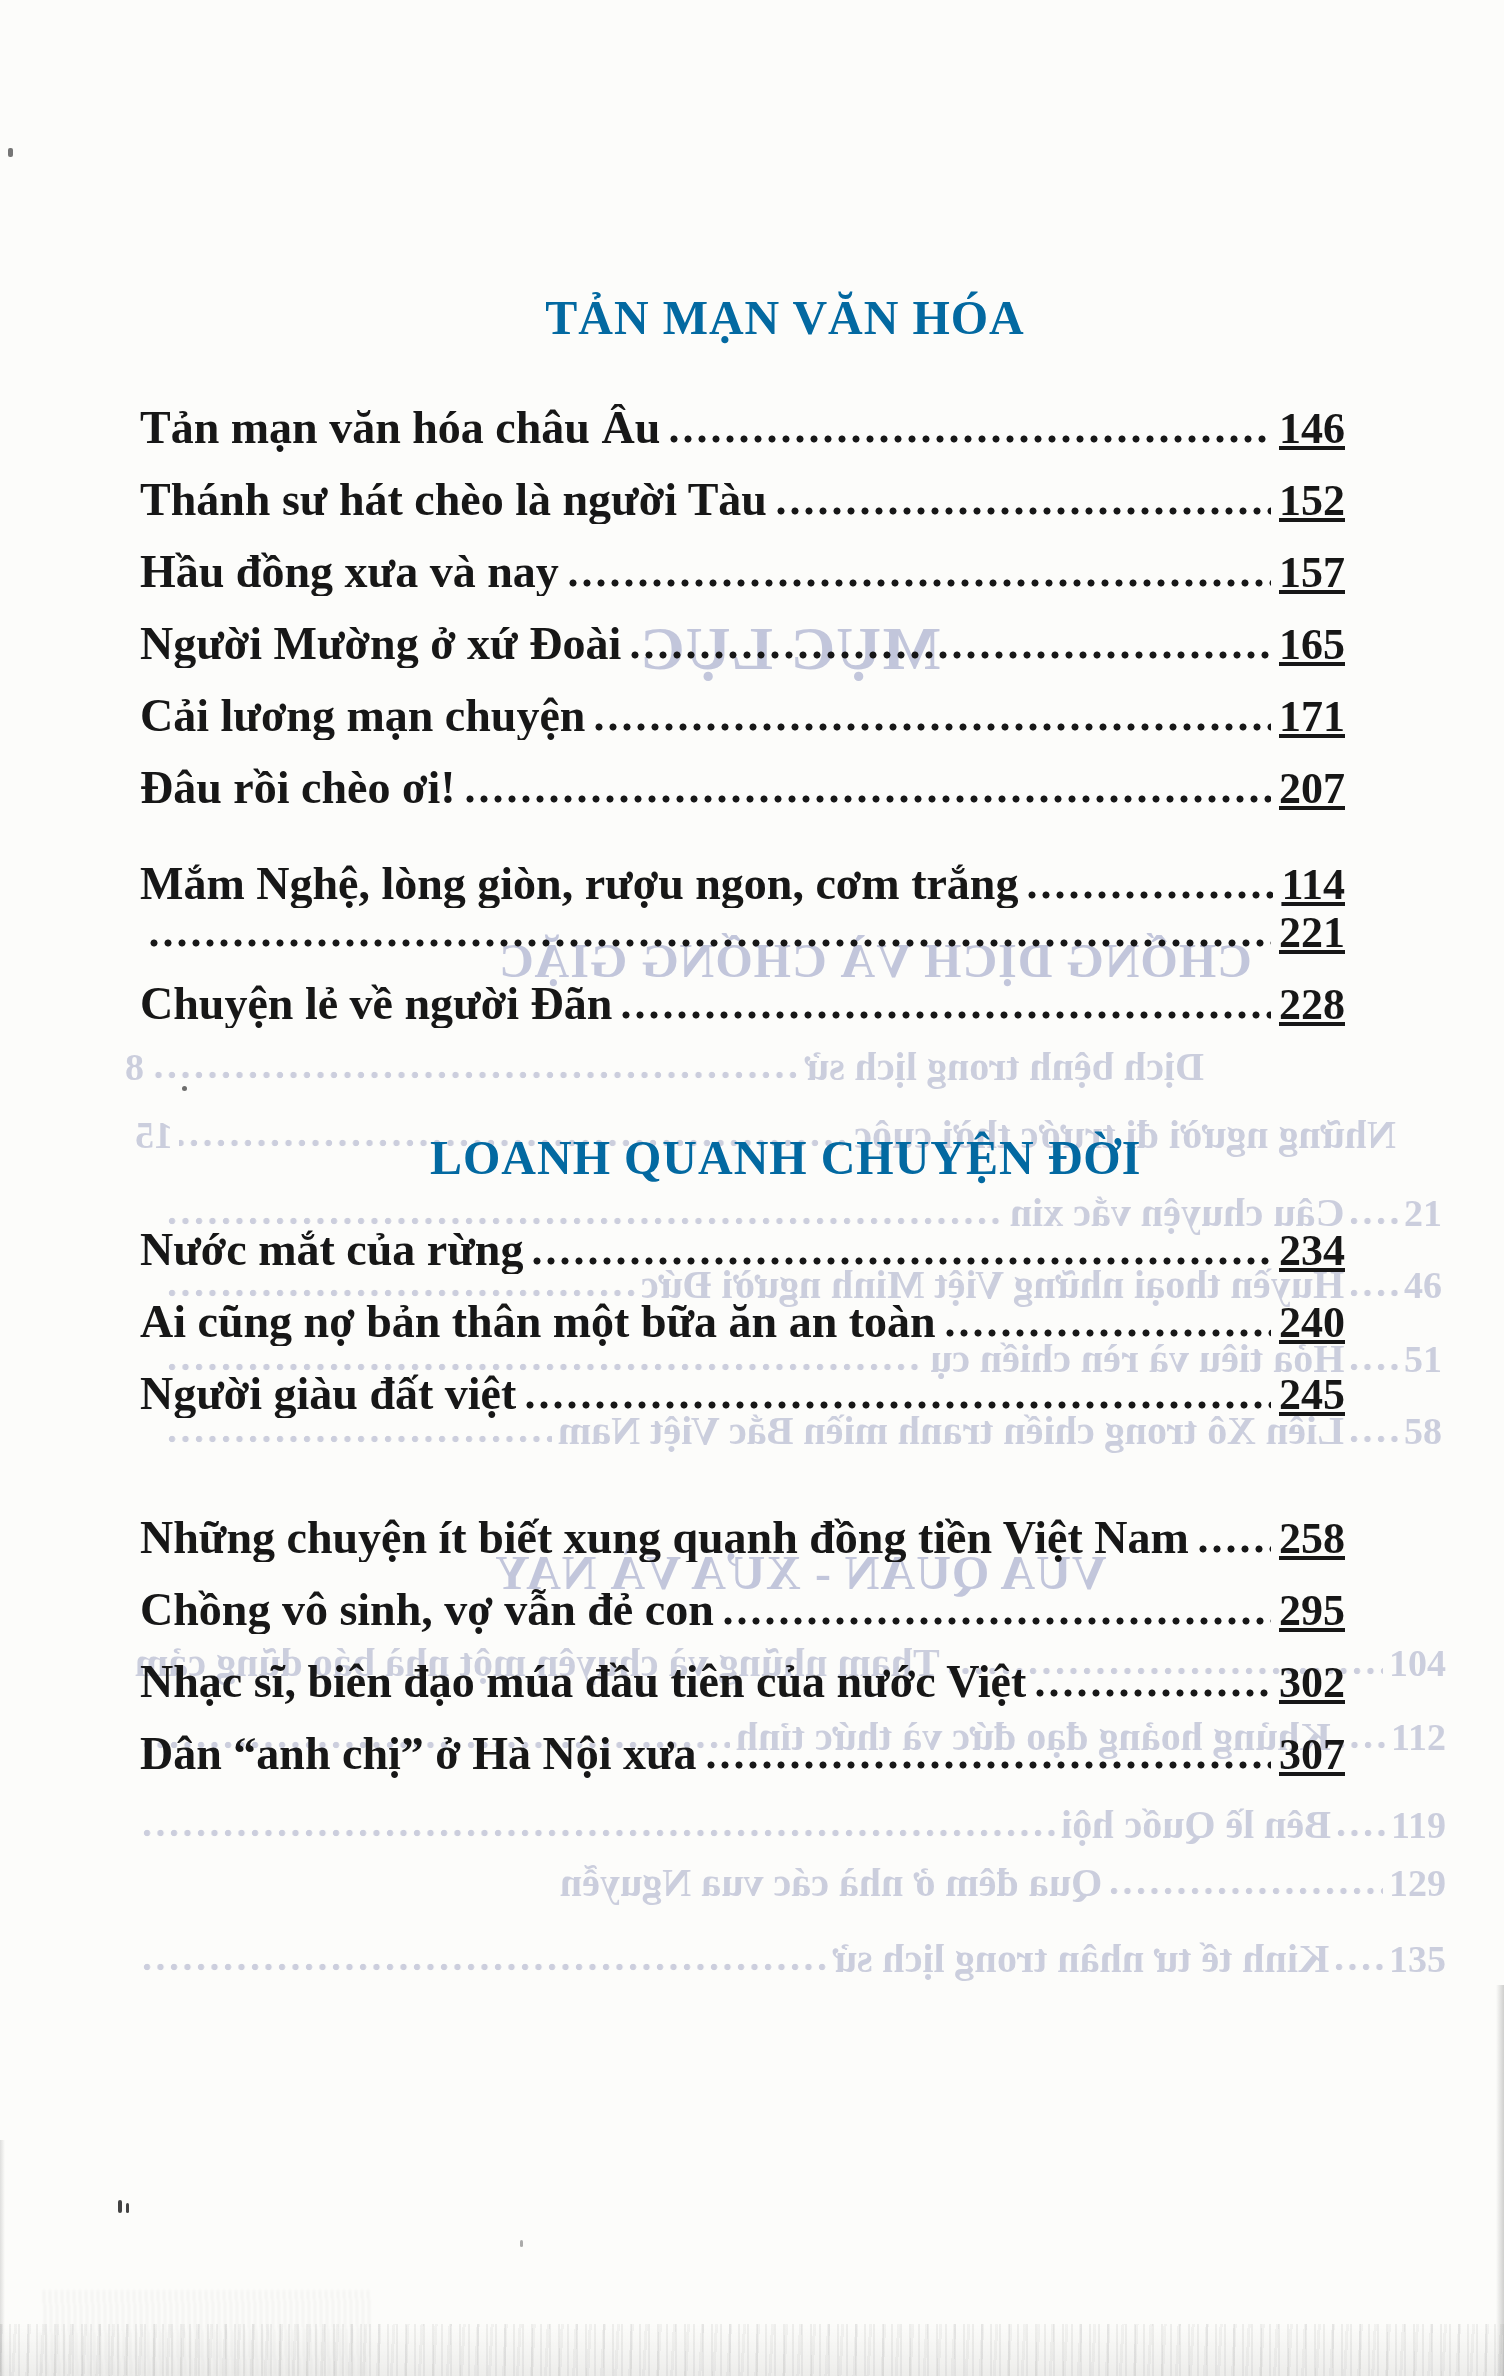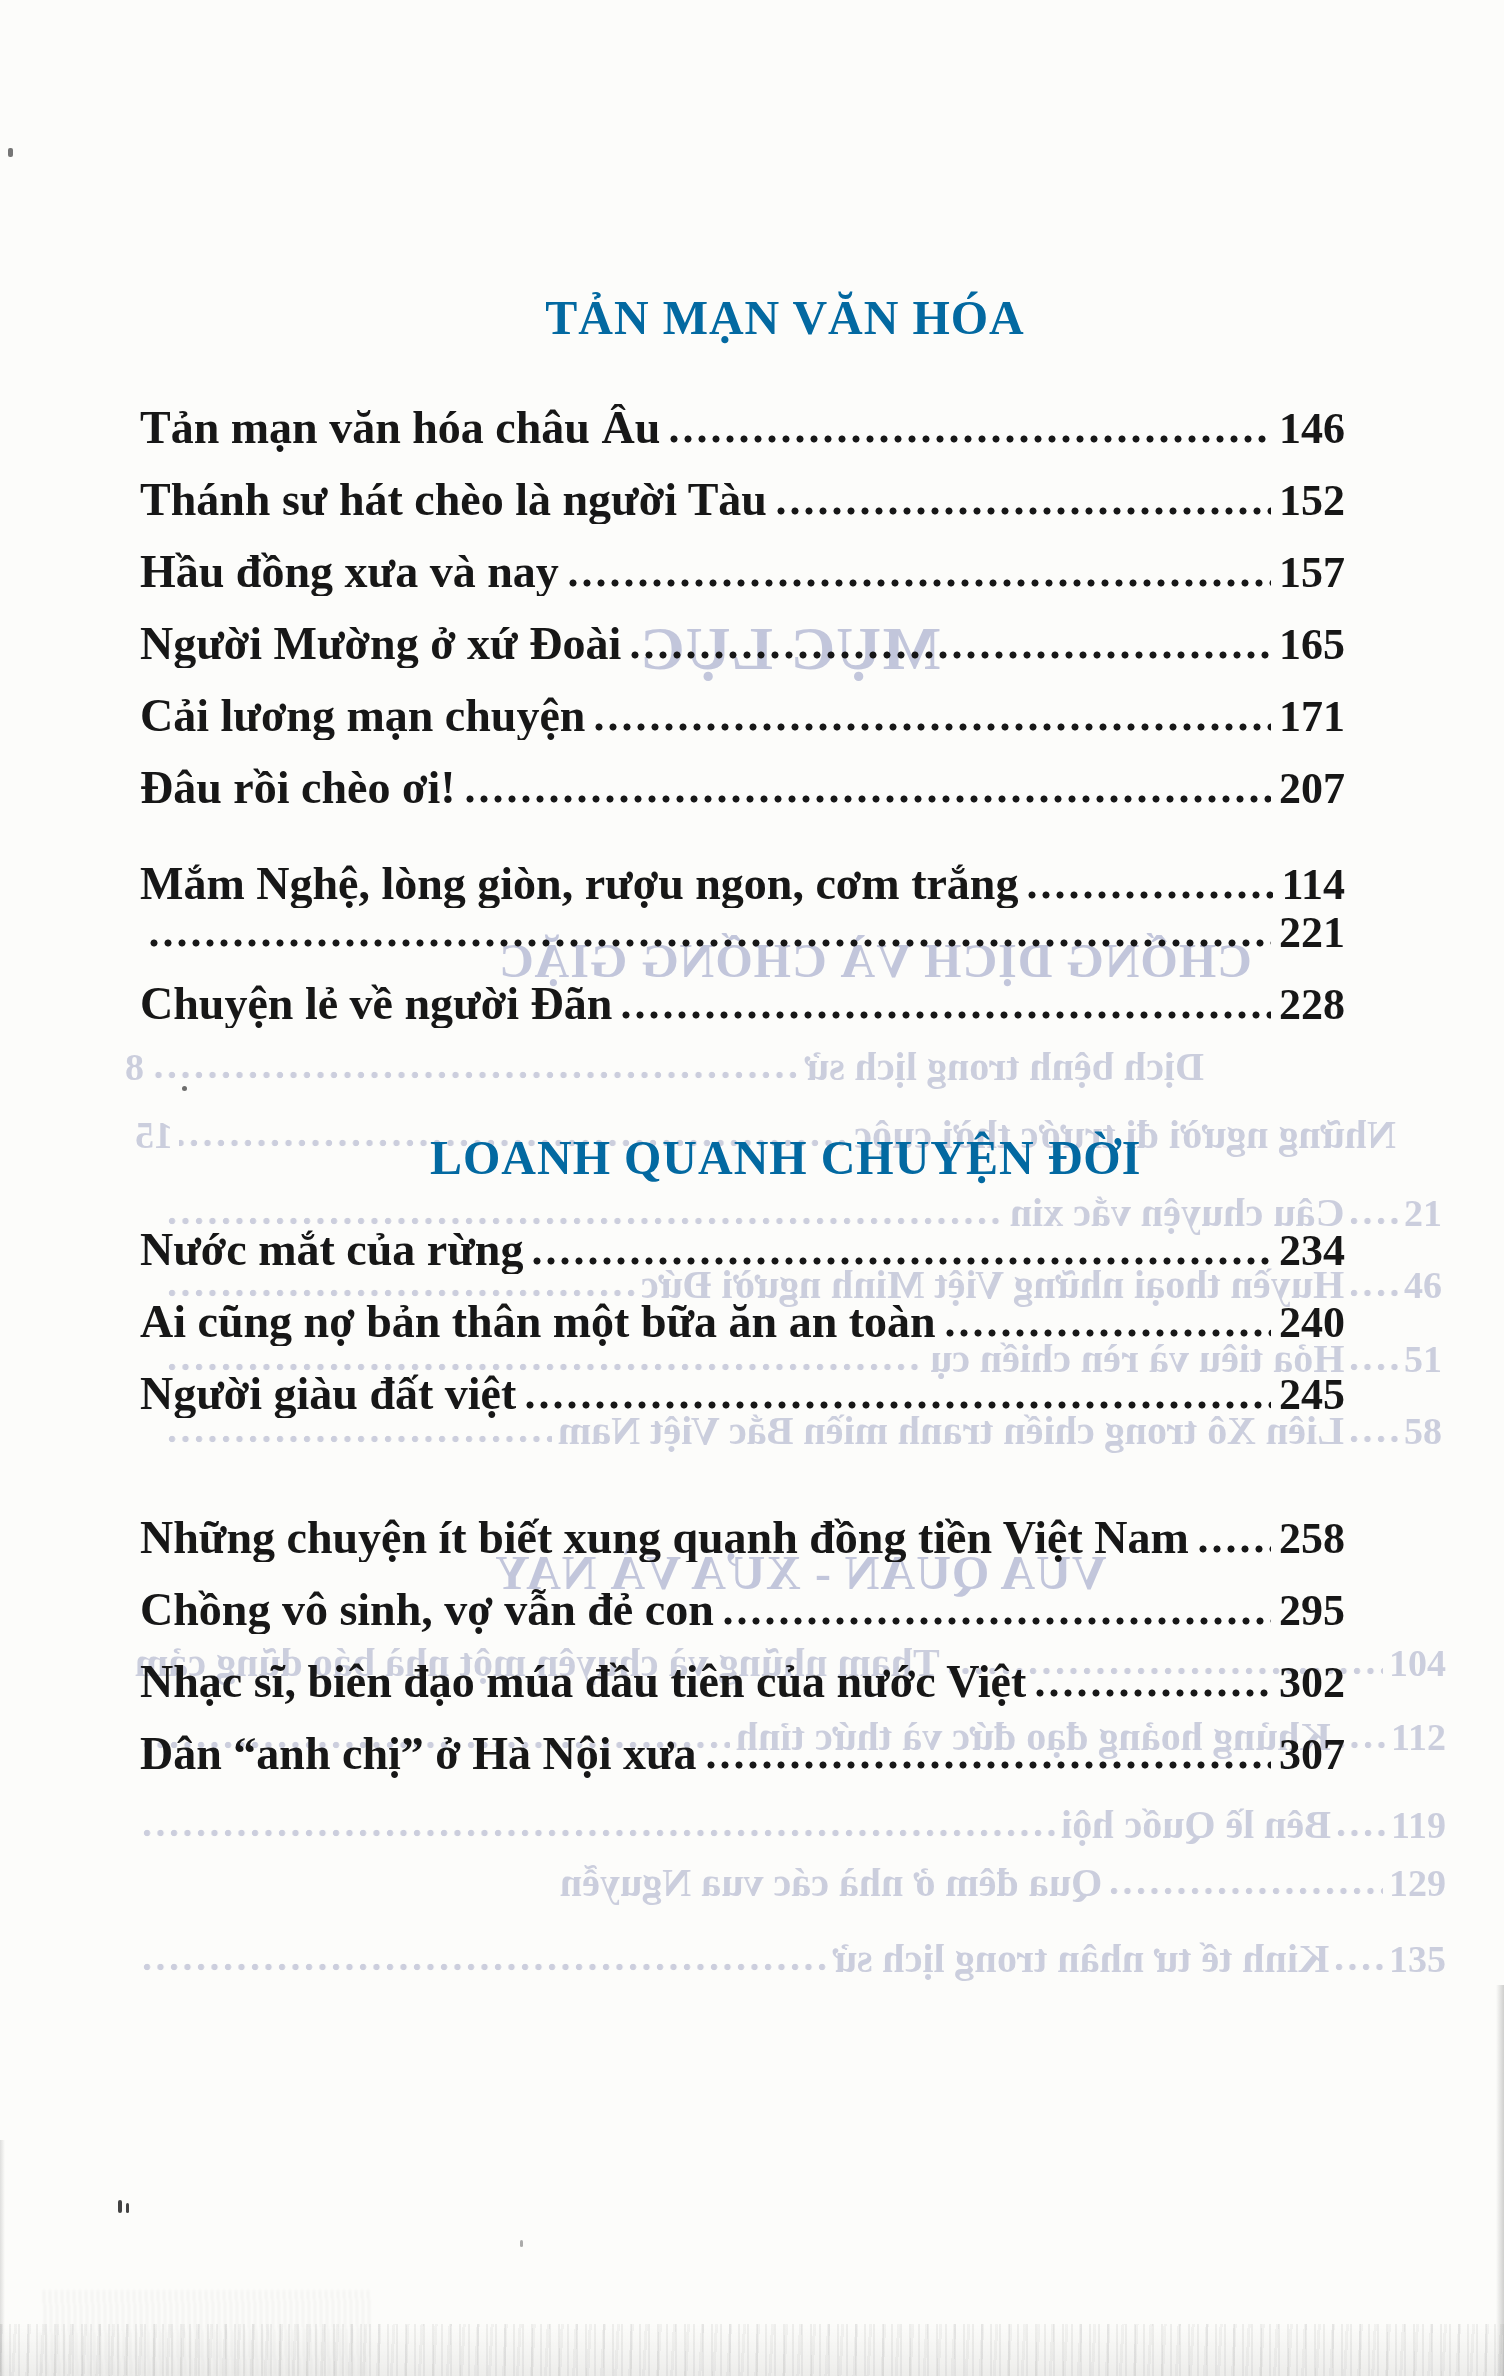--- a/index.html
+++ b/index.html
@@ -8,21 +8,21 @@
   .page{position:absolute;inset:0;}
 
   
   .row{position:absolute;left:140px;right:159px;height:52px;
        display:flex;align-items:flex-end;
        font:700 46px/1.05 "Liberation Serif","DejaVu Serif",serif;color:#171717;}
   .row .t{white-space:nowrap;flex:0 1 auto;overflow:hidden;}
   .row .leader{flex:1 1 0;min-width:14px;height:12px;align-self:flex-end;
        margin:0 8px 7px 10px;
        background:radial-gradient(circle at 4px 6px,#171717 3.1px,rgba(0,0,0,0) 3.9px) 0 0/14px 12px repeat-x;}
-  .row .p{white-space:nowrap;flex:0 0 auto;font-size:44px;}
+  .row .p{white-space:nowrap;flex:0 0 auto;font-size:44px;text-decoration:underline;}
 
   .h-center{position:absolute;text-align:center;color:#0369a1;
        font:700 48px/1.1 "Liberation Serif","DejaVu Serif",serif;letter-spacing:1px;white-space:nowrap;}
 
   .caps-row{font-size:44px;letter-spacing:1px;}
 
   
   .bleed-layer{position:absolute;inset:0;}
   .bh{position:absolute;text-align:center;color:#9aa0c6;opacity:.58;
       font:700 50px/1.05 "Liberation Serif","DejaVu Serif",serif;

